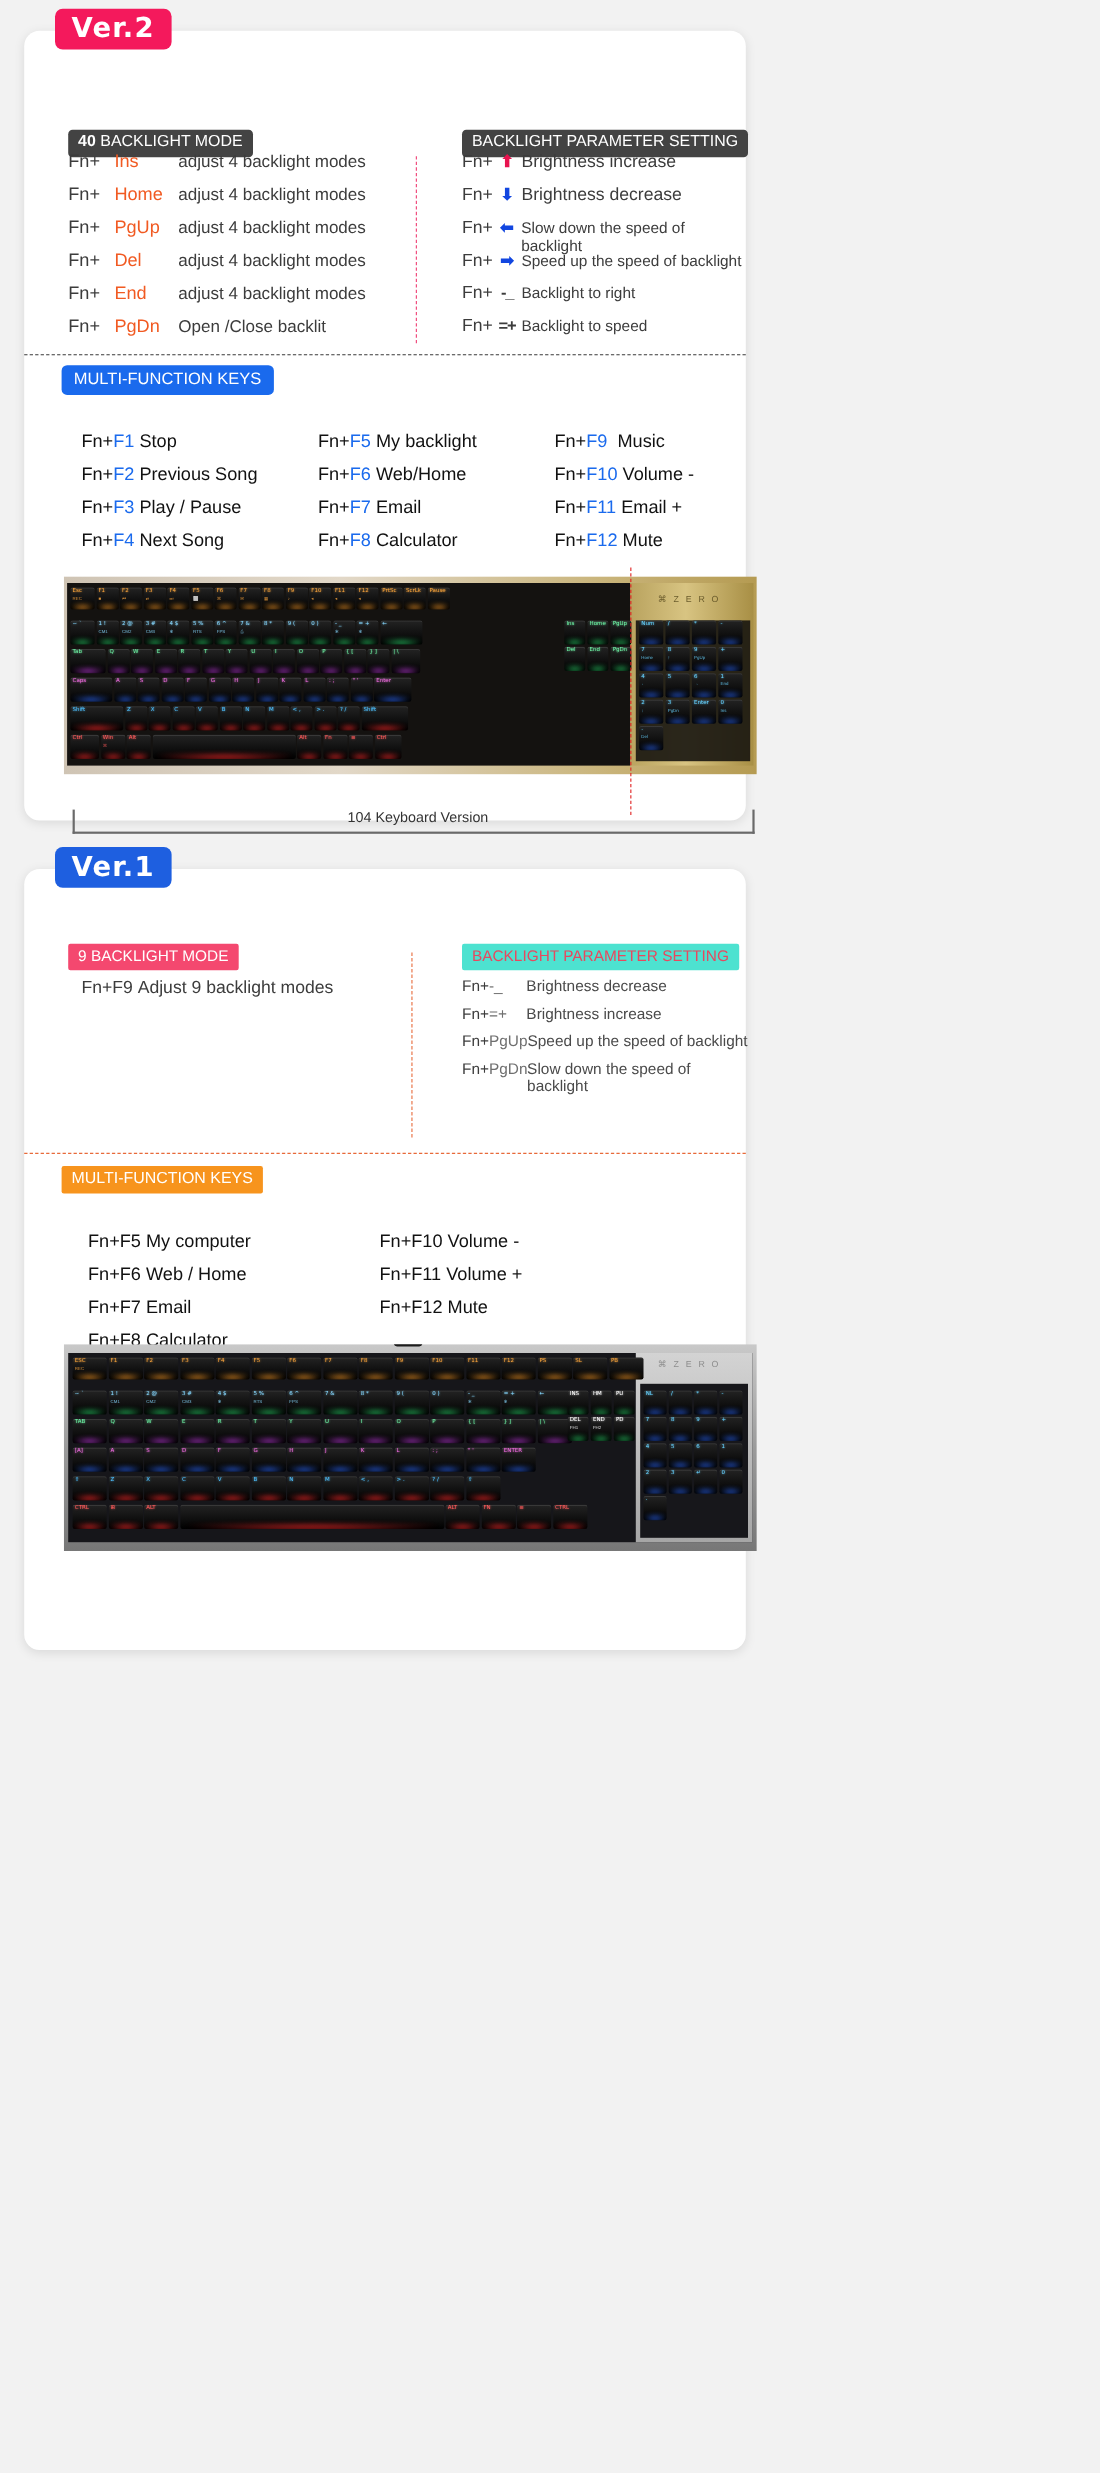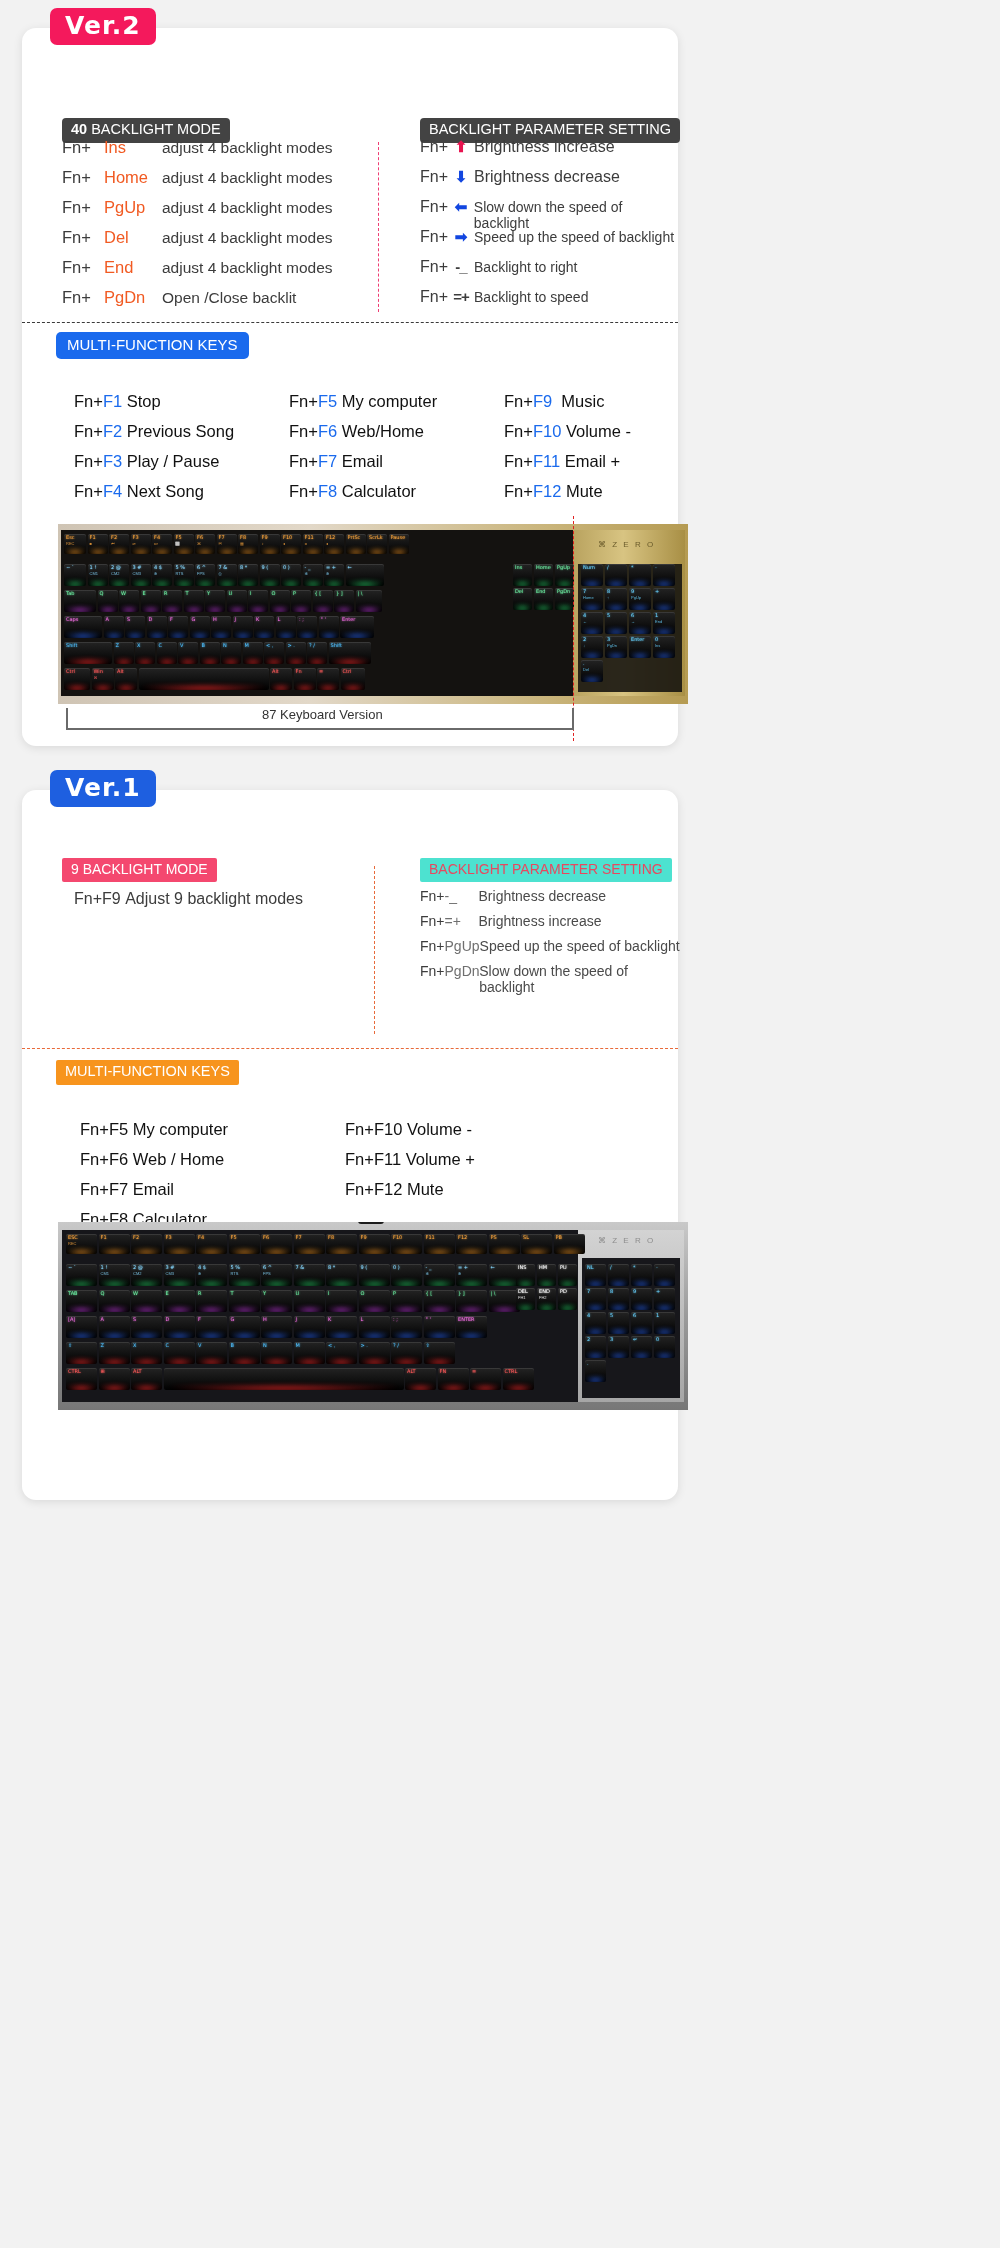--- a/index.html
+++ b/index.html
@@ -251,21 +251,21 @@
 
   <div class="hdash" style="left:0px; top:294px; width:656px; border-color:#3a3a3a;"></div>
 
   <div style="position:absolute; left:34px; top:304px;">
     <span class="chip chip-blue" style="font-size:15px; padding:4px 11px 6px;">MULTI-FUNCTION KEYS</span>
   </div>
 
   <div id="v2-mfk">
     <div class="mrow">
       <div class="cell c1"><span>Fn+</span><span class="blue">F1</span> <span>Stop</span></div>
-      <div class="cell c2"><span>Fn+</span><span class="blue">F5</span> <span>My computer</span></div>
+      <div class="cell c2"><span>Fn+</span><span class="blue">F5</span> <span>My backlight</span></div>
       <div class="cell c3"><span>Fn+</span><span class="blue">F9</span>&nbsp; <span>Music</span></div>
     </div>
     <div class="mrow">
       <div class="cell c1"><span>Fn+</span><span class="blue">F2</span> <span>Previous Song</span></div>
       <div class="cell c2"><span>Fn+</span><span class="blue">F6</span> <span>Web/Home</span></div>
       <div class="cell c3"><span>Fn+</span><span class="blue">F10</span> <span>Volume -</span></div>
     </div>
     <div class="mrow">
       <div class="cell c1"><span>Fn+</span><span class="blue">F3</span> <span>Play / Pause</span></div>
       <div class="cell c2"><span>Fn+</span><span class="blue">F7</span> <span>Email</span></div>
@@ -735,25 +735,25 @@
             <span class="lg" style="color: rgb(103, 210, 255);">.</span>
             <span class="lg2" style="color: rgb(103, 210, 255);">Del</span>
             <div class="glow" style="background: radial-gradient(at 50% 0%, rgb(47, 107, 255), transparent 70%);"></div>
           </div>
         </div>
     </div>
   </div>
 
   <div class="vdash" style="left:551px; top:488px; height:225px; border-color:#e02020; border-left-width:1.5px;"></div>
 
-  <div class="measure" style="left:44px; top:678px; width:508px; height:24px;">
+  <div class="measure" style="left:44px; top:706px; width:620px; height:24px;">
     <div class="mline" style="left:0; top:2px; width:1.5px; height:22px;"></div>
-    <div class="mline" style="left:0; top:22px; width:508px; height:1.5px;"></div>
-    <div class="mline" style="left:506px; top:2px; width:1.5px; height:22px;"></div>
-    <div class="lbl" style="left:196px; top:1px;">87 Keyboard Version</div>
+    <div class="mline" style="left:0; top:22px; width:620px; height:1.5px;"></div>
+    <div class="mline" style="left:618px; top:2px; width:1.5px; height:22px;"></div>
+    <div class="lbl" style="left:250px; top:1px;">104 Keyboard Version</div>
   </div>
 </div>
 
 <div class="panel" id="panel-ver1">
 
   <div class="ver-badge ver1-badge">Ver.1</div>
 
   <div style="position:absolute; left:40px; top:68px;">
     <span class="chip chip-pink" style="font-size:14px;">9 BACKLIGHT MODE</span>
   </div>

